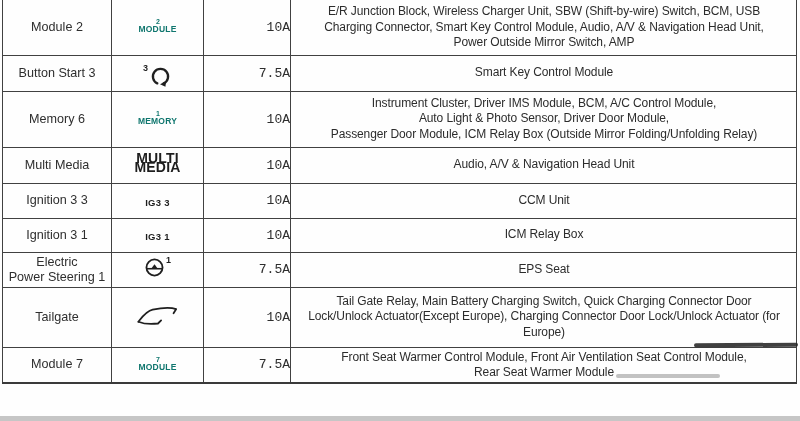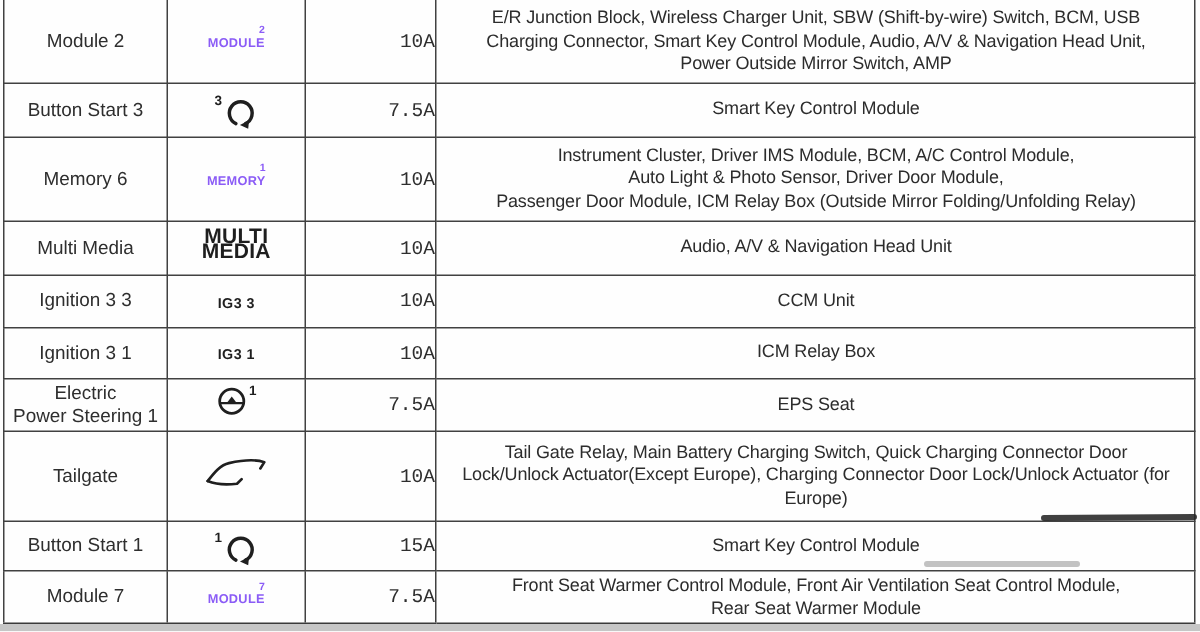--- a/index.html
+++ b/index.html
@@ -24,21 +24,21 @@
     text-align:center; font-size:12.6px; line-height:15px;
     white-space:pre-line; color:#2e2e2e; padding:1px 2px;
   }
   td.c-sym { text-align:center; padding:0; }
   td.c-amp { text-align:right; font-size:13px; color:#2e2e2e;font-family:Liberation Mono, monospace; }
   td.c-desc {
     text-align:center; font-size:12px; line-height:15.2px; letter-spacing:-0.1px;
     white-space:pre-line; padding:2px 4px 2px 5px; color:#2c2c2c;
   }
   
-  .sym-stack { display:inline-block; text-align:right; color:#8b5cf6; }
+  .sym-stack { display:inline-block; text-align:center; color:#0f766e; }
   .sym-sup   { display:block; font-size:7px; font-weight:bold; line-height:6px; margin-left:1px; }
   .sym-word  { display:block; font-size:8.5px; font-weight:bold; line-height:9px; letter-spacing:0.2px; }
   .sym-two   { display:inline-block; font-size:14px; font-weight:bold; line-height:9.5px; letter-spacing:0.2px; color:#1e1e1e; }
   .sym-plain { font-size:9.5px; font-weight:bold; letter-spacing:0.3px; color:#1e1e1e; }
   .sym-wrap  { display:inline-flex; align-items:flex-start; justify-content:center; }
   .digit-sup { font-size:9px; font-weight:bold; position:relative; top:-2px; margin-right:1px; color:#1e1e1e; }
   .digit-sup.after { margin-right:0; margin-left:1px; }
   svg { display:block; }
   
   .artifact-dark {
@@ -171,36 +171,20 @@
               <path d="M5 21 C 11 23.5, 19 24, 27 23 L 30.5 19.5" fill="none" stroke="#1f1f1f" stroke-width="2" stroke-linecap="round" stroke-linejoin="round"></path>
             </svg>
           </span>
         </td>
         <td class="c-amp">10A</td>
         <td class="c-desc">Tail Gate Relay, Main Battery Charging Switch, Quick Charging Connector Door
 Lock/Unlock Actuator(Except Europe), Charging Connector Door Lock/Unlock Actuator (for
 Europe)</td>
       </tr>
 
-      <tr style="height:33px">
-        <td class="c-name">Button Start 1</td>
-        <td class="c-sym">
-          <span class="sym-wrap">
-            <span class="digit-sup">1</span>
-            <span>
-              <svg width="23" height="23" viewBox="0 0 26 26">
-                <path d="M9.37 20.8 A 8.6 8.6 0 1 1 16.63 20.8" fill="none" stroke="#1f1f1f" stroke-width="2.6" stroke-linecap="round"></path>
-                <polygon points="19.3,18.3 18.6,24.6 12.4,21.8" fill="#1f1f1f"></polygon>
-              </svg>
-            </span>
-          </span>
-        </td>
-        <td class="c-amp">15A</td>
-        <td class="c-desc">Smart Key Control Module</td>
-      </tr>
 
       <tr style="height:31px">
         <td class="c-name">Module 7</td>
         <td class="c-sym">
           <span class="sym-stack">
             <span class="sym-sup">7</span>
             <span class="sym-word">MODULE</span>
           </span>
         </td>
         <td class="c-amp">7.5A</td>

